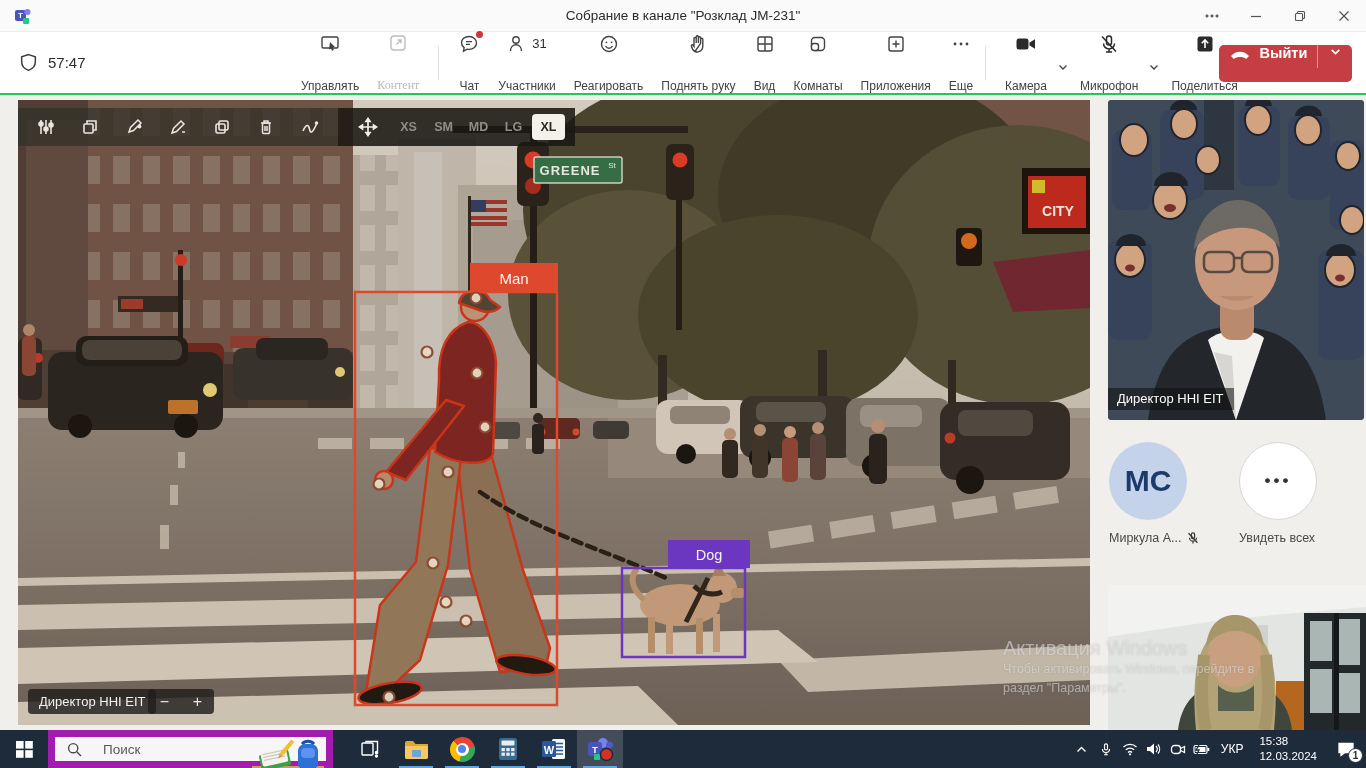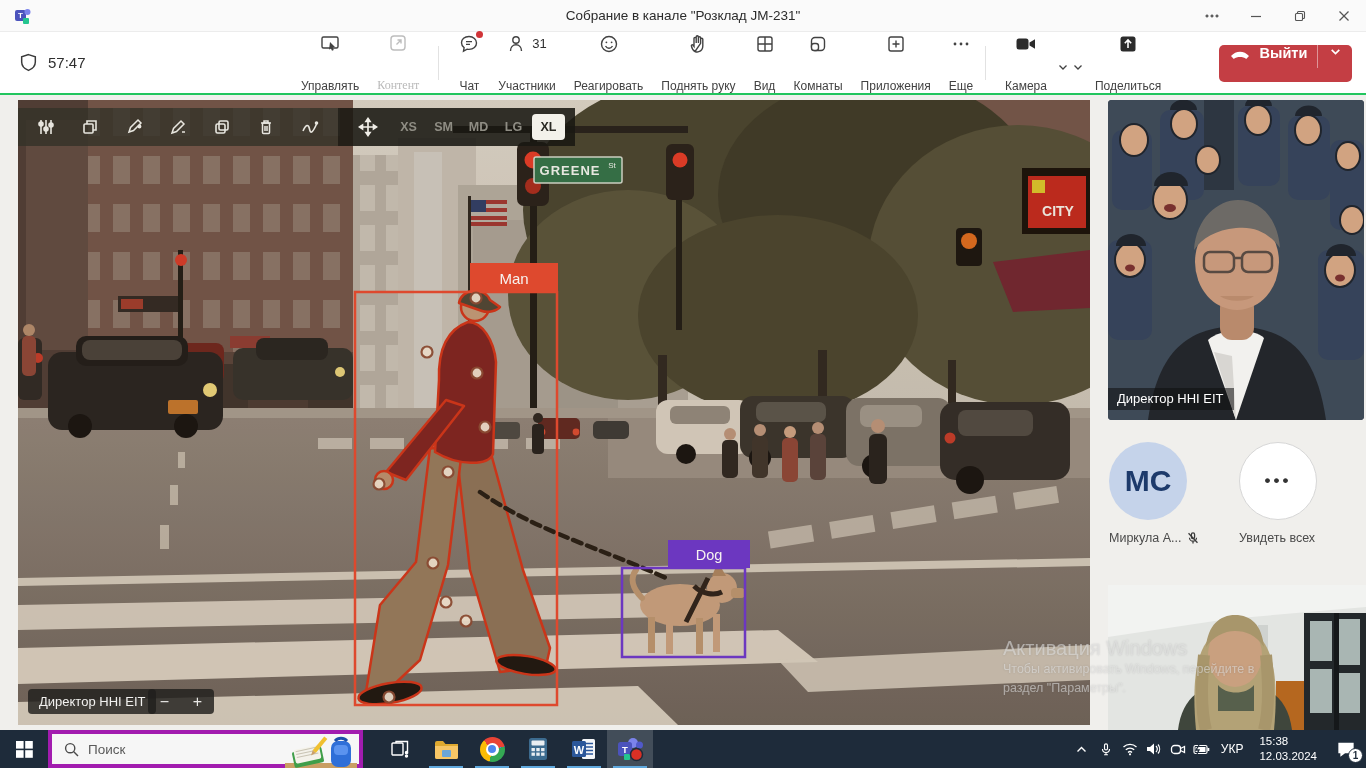--- a/index.html
+++ b/index.html
@@ -63,21 +63,21 @@
   .tile-label { margin-top:11px; font-size:12.5px; color:#4a4a4a; display:flex; align-items:center; gap:5px; }
   .video-small { position:absolute; left:2px; top:490px; width:258px; height:145px; overflow:hidden; background:#dfe2e0; }
 
   .watermark { position:absolute; left:1003px; top:532px; z-index:9; pointer-events:none; color:rgba(232,232,232,.55); text-shadow:0 0 2px rgba(90,90,90,.25);margin-top:10px; }
   .wm-title { font-size:20px; }
   .wm-line { font-size:12.5px; line-height:1.5; }
 
   
   .taskbar { position:absolute; left:0; top:730px; width:100%; height:38px; background:#1e2b3a; display:flex; align-items:stretch; }
   .tb-start { width:48px; display:flex; align-items:center; justify-content:center; }
-  .searchbox { width:315px; background:#f6f6f6; border:4px solid #a21caf; display:flex; align-items:center; position:relative; }
+  .searchbox { width:285px; background:#f6f6f6; border:7px solid #a21caf; display:flex; align-items:center; position:relative;gap:12px; }
   .searchbox .mag { margin:0 9px 0 12px; }
   .searchbox .ph { font-size:13.5px; color:#5a5a5a; }
   .search-art { position:absolute; right:2px; top:1px; bottom:1px; width:72px; }
   .tb-slot { width:46px; display:flex; align-items:center; justify-content:center; position:relative; }
   .tb-slot.running::after { content:""; position:absolute; left:6px; right:6px; bottom:0; height:2.5px; background:#5fa8dd; }
   .tb-slot.active-app { background:rgba(255,255,255,.16); }
   .tray { margin-left:auto; display:flex; align-items:center; }
   .tray-ic { width:24px; height:38px; display:flex; align-items:center; justify-content:center; }
   .tray-lang { color:#fff; font-size:12px; margin:0 7px; }
   .tray-clock { color:#fff; font-size:11.5px; line-height:1.3; margin:0 9px; }
@@ -244,20 +244,30 @@
               <path d="M15.5 9.5 L21 6.2 V15.8 L15.5 12.5 Z" fill="#2b2b2b"></path>
             </svg>
         </span>
         <span class="lbl">Камера</span>
       </div>
       <span class="chev">
         <svg width="12" height="12" viewBox="0 0 12 12" fill="none" stroke="#424242" stroke-width="1.3">
             <path d="M2.5 4.5 L6 8 L9.5 4.5"></path>
           </svg>
       </span>
+      <div class="mb-btn">
+        <span class="icn">
+          <svg width="22" height="22" viewBox="0 0 22 22" fill="none" stroke="#2b2b2b" stroke-width="1.5">
+              <rect x="8.5" y="3" width="5" height="9" rx="2.5"></rect>
+              <path d="M5.5 10.5 a5.5 5.5 0 0 0 11 0 M11 16 v3 M8 19 h6"></path>
+              <line x1="4" y1="3.5" x2="18" y2="18.5"></line>
+            </svg>
+        </span>
+        <span class="lbl">Микрофон</span>
+      </div>
       <span class="chev">
         <svg width="12" height="12" viewBox="0 0 12 12" fill="none" stroke="#424242" stroke-width="1.3">
             <path d="M2.5 4.5 L6 8 L9.5 4.5"></path>
           </svg>
       </span>
       <div class="mb-btn">
         <span class="icn">
           <svg width="22" height="22" viewBox="0 0 22 22">
               <rect x="3.5" y="3.5" width="15" height="15" rx="2.5" fill="#2b2b2b"></rect>
               <path d="M11 15 V7.5 M7.8 10.2 L11 7 L14.2 10.2" stroke="#fff" stroke-width="1.6" fill="none"></path>

